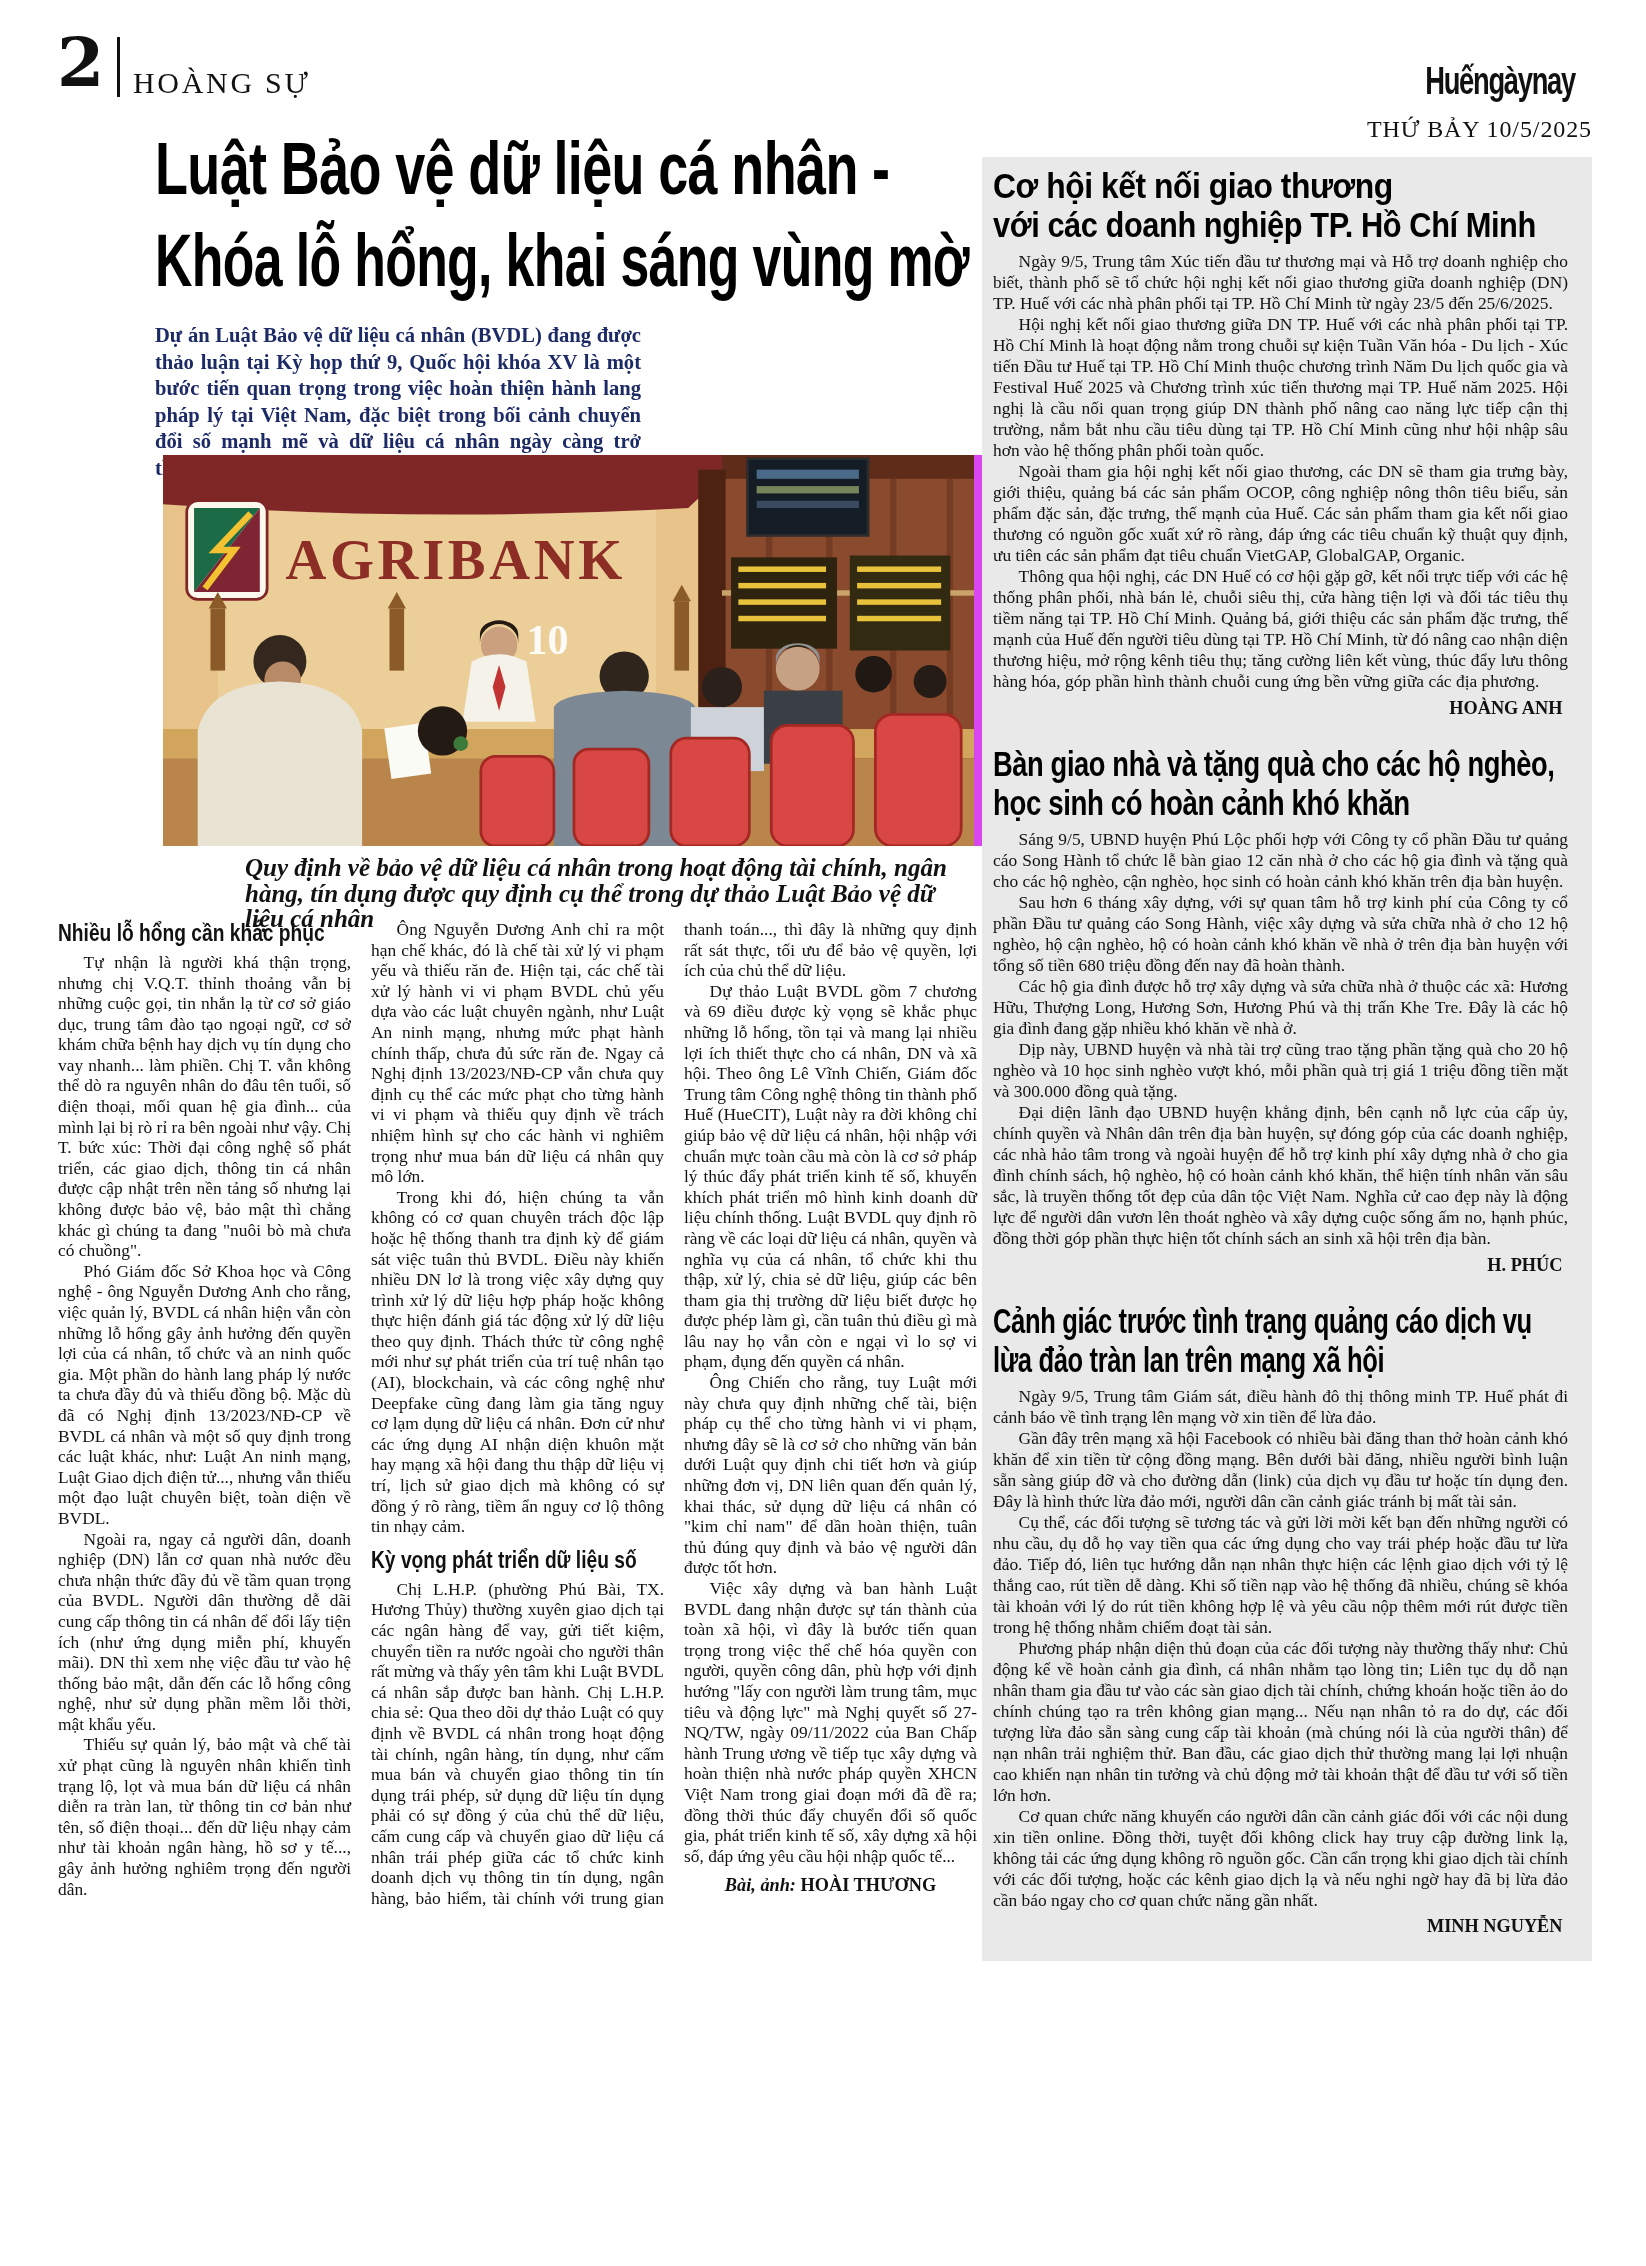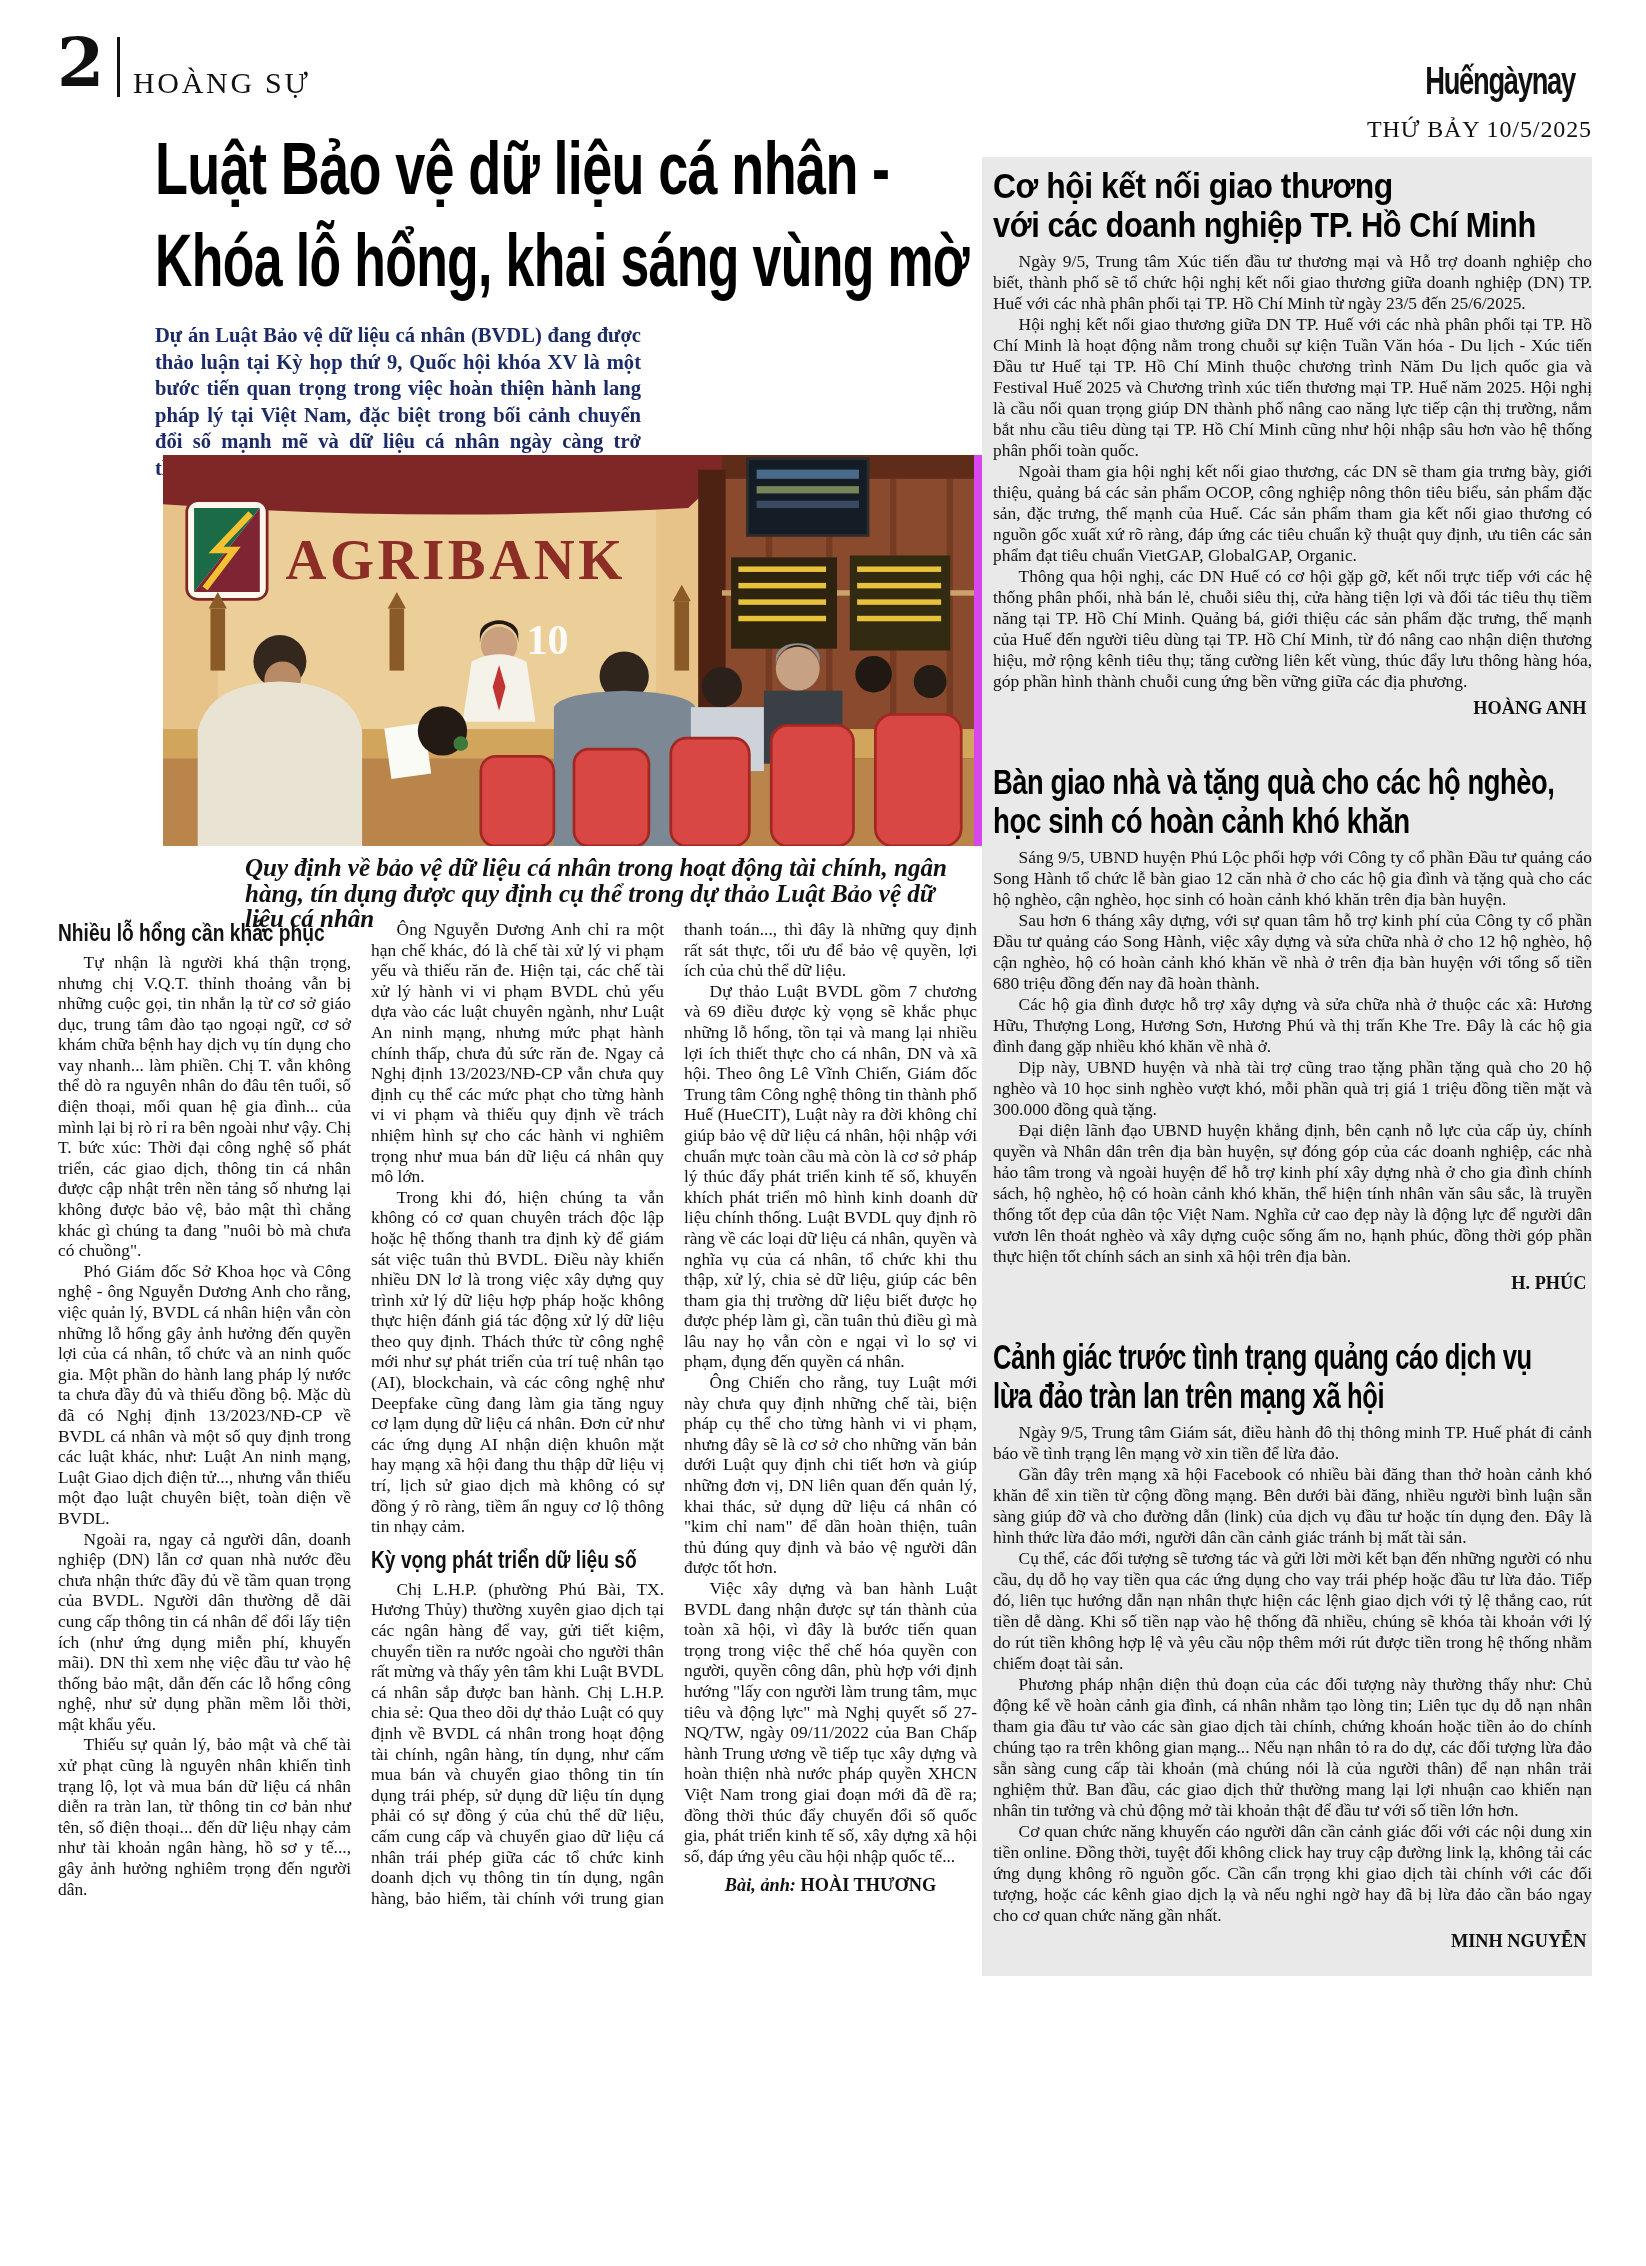--- a/index.html
+++ b/index.html
@@ -40,22 +40,22 @@
         line-height:27.4px;margin:9.1px 0 5.5px;transform:scaleX(.8);transform-origin:left;
         white-space:nowrap;text-indent:0;}
   .subhead.first{margin-top:0;}
   .m-byline{margin-top:9.1px;text-align:center;text-indent:0 !important;font-size:18.3px;}
   .m-byline .lbl{font-weight:bold;font-style:italic;}
   .m-byline .nm{font-weight:bold;}
 
   
   .sidebar{position:absolute;left:982px;top:157px;width:610px;background:#e9e9e9;
         padding:9.1px 0 24px 0;box-sizing:border-box;}
-  .sb-art{padding:0 0 0 11px;}
-  .sb-art + .sb-art{margin-top:43px;}
+  .sb-art{padding:0 24px 0 11px;}
+  .sb-art + .sb-art{margin-top:25px;}
   .sb-title .tl{font-family:"Liberation Sans",sans-serif;font-weight:bold;font-size:35px;
         line-height:39px;white-space:nowrap;transform-origin:left;letter-spacing:-0.5px;color:#000;}
   .a0 .tl1{transform:scaleX(.91);} .a0 .tl2{transform:scaleX(.88);}
   .a1 .tl1{transform:scaleX(.78);} .a1 .tl2{transform:scaleX(.79);}
   .a2 .tl1{transform:scaleX(.73);} .a2 .tl2{transform:scaleX(.73);}
   .sb-body{margin-top:7.3px;font-size:17.4px;line-height:21px;text-align:justify;}
   .sb-body p{margin:0;text-indent:25.6px;}
   .sb-byline{margin-top:5.5px;text-align:right;font-weight:bold;font-size:18.3px;padding-right:5.5px;}
 </style>
 </head>

